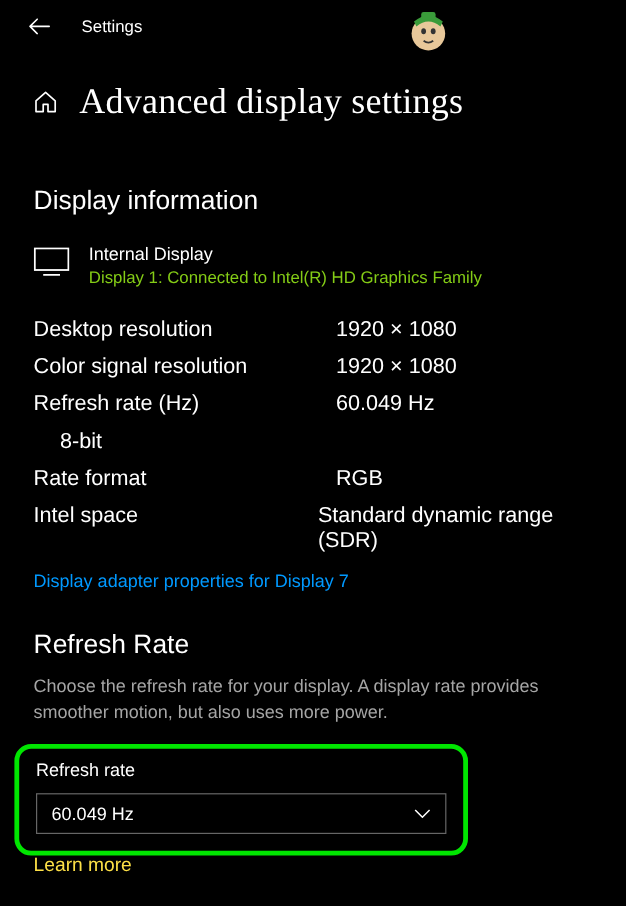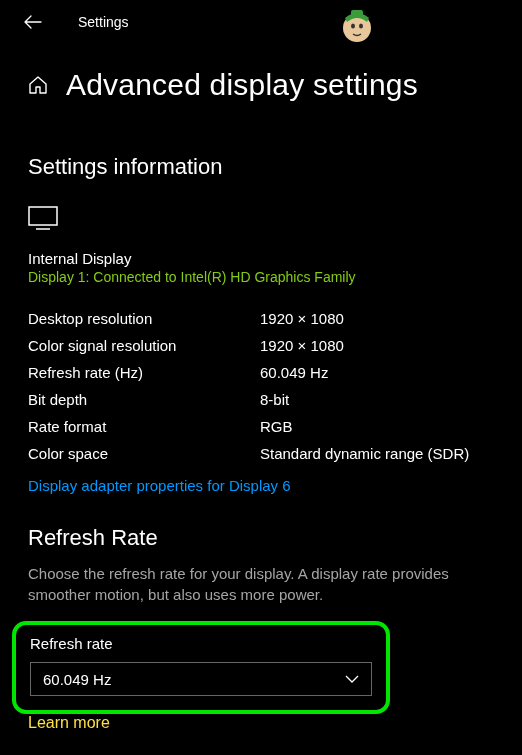--- a/index.html
+++ b/index.html
@@ -10,21 +10,21 @@
       color: #ffffff;
       font-family: 'Segoe UI', Arial, sans-serif;
       overflow: hidden;
       position: relative;
       border-radius: 6px;
     }
     .header {
       display: flex;
       align-items: center;
       padding: 14px 20px 10px 24px;
-      gap: 36px;
+      gap: 26px;
     }
     .back-arrow {
       cursor: pointer;
       display: flex;
       align-items: center;
     }
     .header-title {
       font-size: 14px;
       font-weight: 400;
     }
@@ -33,20 +33,21 @@
       left: 335px;
       top: 4px;
       width: 44px;
       height: 44px;
     }
     .title-row {
       display: flex;
       align-items: center;
       gap: 18px;
       padding: 28px 24px 10px 28px;
+      font-family: Liberation Serif, serif;
     }
     .home-icon { display: flex; align-items: center; }
     .page-title {
       font-size: 30px;
       font-weight: 400;
       letter-spacing: 0.2px;
     }
     .section {
       padding: 0 24px 0 28px;
     }
@@ -54,39 +55,39 @@
       font-size: 22px;
       font-weight: 400;
       margin-top: 42px;
       margin-bottom: 24px;
     }
     .display-row {
       display: flex;
       align-items: flex-start;
       gap: 16px;
       margin-bottom: 20px;
-      flex-direction: column;
     }
     .monitor-icon { margin-top: 2px; }
     .display-name {
       font-size: 15px;
       font-weight: 400;
     }
     .display-sub {
       font-size: 14px;
       color: #84cc16;
       margin-top: 2px;
     }
     .prop-table {
       margin-top: 6px;
     }
     .prop-row {
       display: flex;
-      font-size: 15px;
+      font-size: 18px;
       padding: 5px 0;
+      gap: 20px;
     }
     .prop-label {
       width: 210px;
       color: #ffffff;
     }
     .prop-value {
       color: #ffffff;
       margin-left: 22px;
     }
     .link {
@@ -166,21 +167,21 @@
 <div class="title-row">
   <div class="home-icon">
     <svg width="20" height="20" viewBox="0 0 20 20">
       <path d="M10 2 L18 9 L18 18 L12 18 L12 12 L8 12 L8 18 L2 18 L2 9 Z" stroke="#ffffff" stroke-width="1.4" fill="none" stroke-linejoin="round"></path>
     </svg>
   </div>
   <div class="page-title">Advanced display settings</div>
 </div>
 
 <div class="section">
-  <div class="section-heading">Settings information</div>
+  <div class="section-heading">Display information</div>
 
   <div class="display-row">
     <div class="monitor-icon">
       <svg width="30" height="24" viewBox="0 0 30 24">
         <rect x="1" y="1" width="28" height="18" stroke="#ffffff" stroke-width="1.5" fill="none"></rect>
         <line x1="8" y1="23" x2="22" y2="23" stroke="#ffffff" stroke-width="1.5"></line>
       </svg>
     </div>
     <div>
       <div class="display-name">Internal Display</div>
@@ -195,34 +196,33 @@
     </div>
     <div class="prop-row">
       <div class="prop-label">Color signal resolution</div>
       <div class="prop-value">1920 × 1080</div>
     </div>
     <div class="prop-row">
       <div class="prop-label">Refresh rate (Hz)</div>
       <div class="prop-value">60.049 Hz</div>
     </div>
     <div class="prop-row">
-      <div class="prop-label">Bit depth</div>
       <div class="prop-value">8-bit</div>
     </div>
     <div class="prop-row">
       <div class="prop-label">Rate format</div>
       <div class="prop-value">RGB</div>
     </div>
     <div class="prop-row">
-      <div class="prop-label">Color space</div>
+      <div class="prop-label">Intel space</div>
       <div class="prop-value">Standard dynamic range (SDR)</div>
     </div>
   </div>
 
-  <div class="link">Display adapter properties for Display 6</div>
+  <div class="link">Display adapter properties for Display 7</div>
 
   <div class="refresh-heading">Refresh Rate</div>
   <div class="description">Choose the refresh rate for your display. A display rate provides smoother motion, but also uses more power.</div>
 
   <div class="highlight-box">
     <div class="field-label">Refresh rate</div>
     <div class="dropdown">
       <div class="dropdown-value">60.049 Hz</div>
       <svg width="14" height="8" viewBox="0 0 14 8">
         <path d="M1 1 L7 7 L13 1" stroke="#ffffff" stroke-width="1.3" fill="none"></path>

